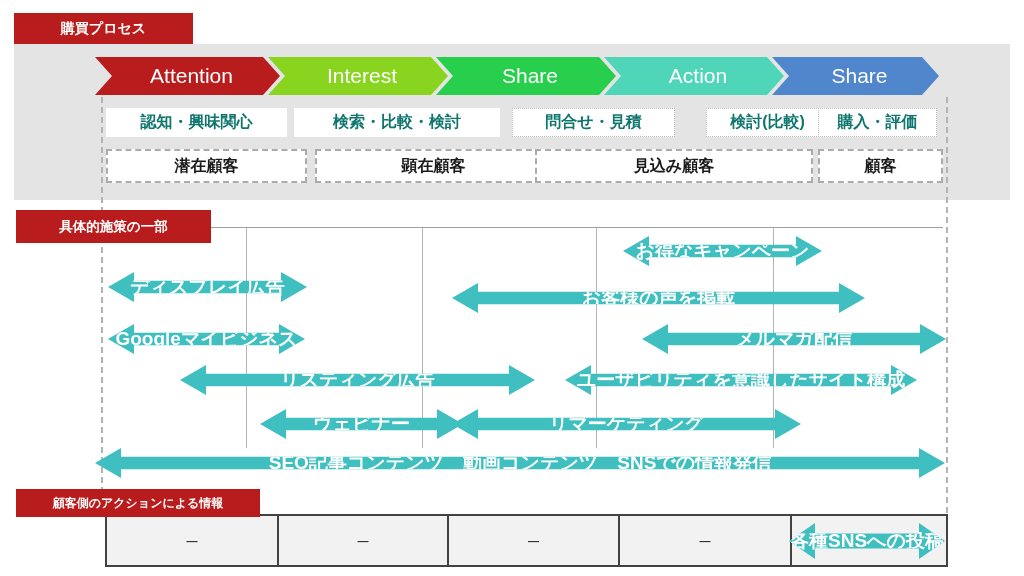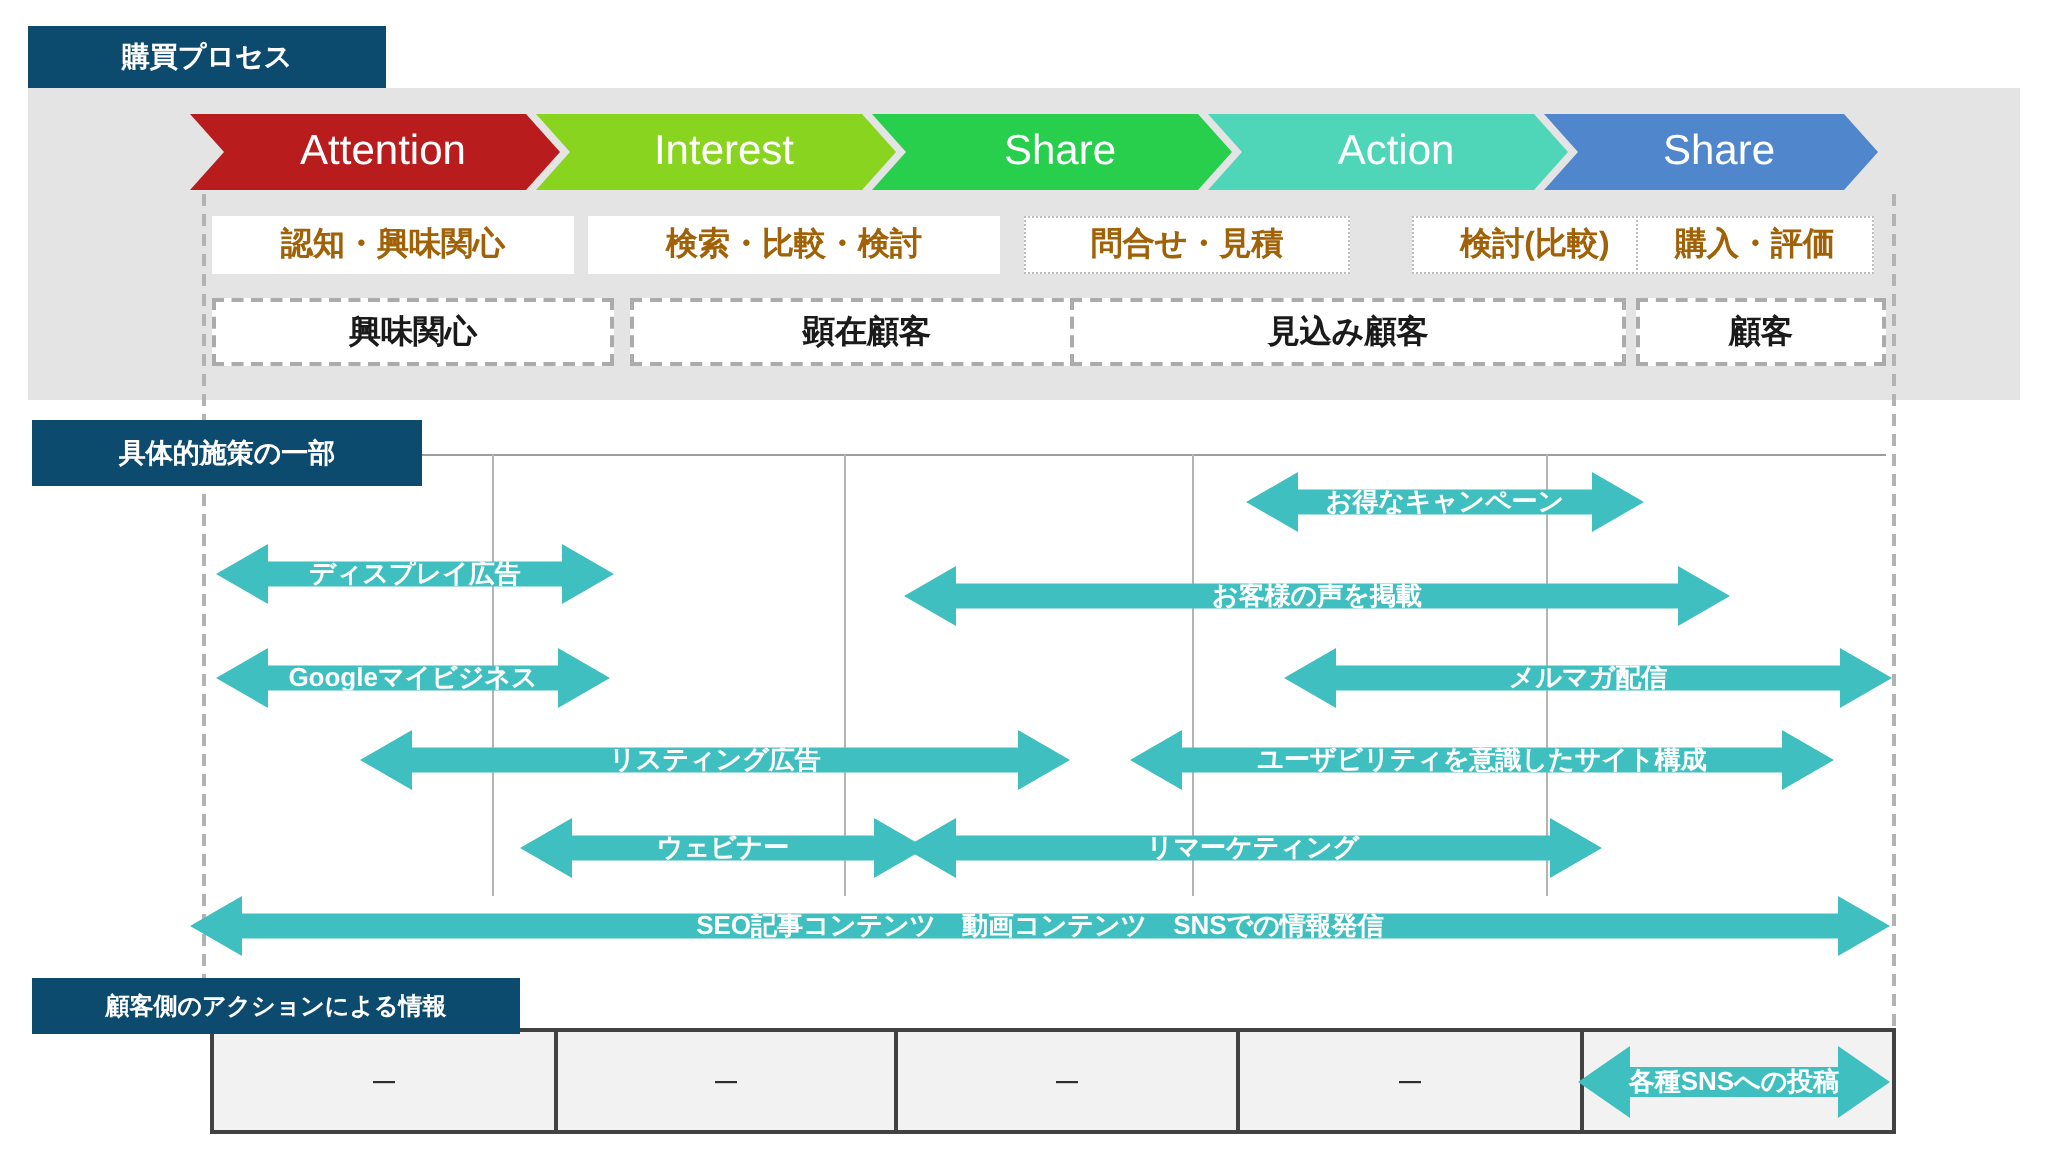--- a/index.html
+++ b/index.html
@@ -6,21 +6,21 @@
   body{
     width:1024px;height:576px;position:relative;overflow:hidden;
     background:#ffffff;
     font-family:"Liberation Sans","DejaVu Sans",sans-serif;
     -webkit-font-smoothing:antialiased;
   }
   .abs{position:absolute;box-sizing:border-box;}
 
   
   .sec-label{
-    background:#0c4a6e;color:#ffffff;font-weight:bold;
+    background:#b91c1c;color:#ffffff;font-weight:bold;
     display:flex;align-items:center;justify-content:center;
     z-index:6;
   }
   #lbl-process{left:14px;top:13px;width:179px;height:31px;font-size:14px;}
   #lbl-measures{left:16px;top:210px;width:195px;height:33px;font-size:13.5px;}
   #lbl-customer{left:16px;top:489px;width:244px;height:28px;font-size:12px;}
 
   
   #band{left:14px;top:44px;width:996px;height:156px;background:#E4E4E4;z-index:0;}
 
@@ -32,21 +32,21 @@
     padding-left:8px;z-index:2;
   }
   #chev-0{left:95px;width:185px;}
   #chev-1{left:268px;width:180px;z-index:3;}
   #chev-2{left:436px;width:180px;z-index:4;}
   #chev-3{left:604px;width:180px;z-index:5;}
   #chev-4{left:772px;width:167px;z-index:6;}
 
   
   .actbox{
-    top:108px;height:29px;background:#ffffff;color:#a16207;
+    top:108px;height:29px;background:#ffffff;color:#0f766e;
     font-size:16px;font-weight:bold;
     display:flex;align-items:center;justify-content:center;z-index:2;
   }
   .actbox.dotted{border:1px dotted #bdbdbd;}
   #act-0{left:106px;width:181px;}
   #act-1{left:294px;width:206px;}
   #act-2{left:512px;width:163px;}
   #act-3{left:706px;width:123px;}
   #act-4{left:818px;width:119px;}
 
@@ -68,21 +68,21 @@
 
   
   .hline{height:1px;background:#9E9E9E;z-index:0;}
   #grid-top{left:193px;top:227px;width:750px;}
   .vline{width:1px;background:#B4B4B4;top:227px;height:221px;z-index:0;}
   #vl-0{left:246px;} #vl-1{left:422px;} #vl-2{left:596px;} #vl-3{left:773px;}
 
   
   .arrow{
     height:30px;background:#40BFC0;color:#ffffff;
-    font-size:13px;font-weight:bold;text-align:center;line-height:30px;
+    font-size:19px;font-weight:bold;text-align:center;line-height:30px;
     clip-path:polygon(0 50%,26px 0,26px 29%,calc(100% - 26px) 29%,calc(100% - 26px) 0,100% 50%,calc(100% - 26px) 100%,calc(100% - 26px) 71%,26px 71%,26px 100%);
     white-space:nowrap;overflow:hidden;z-index:4;
   }
   #ar-0{left:623px;top:236px;width:199px;}
   #ar-1{left:108px;top:272px;width:199px;}
   #ar-2{left:452px;top:283px;width:413px;}
   #ar-3{left:108px;top:324px;width:197px;}
   #ar-4{left:642px;top:324px;width:304px;}
   #ar-5{left:180px;top:365px;width:355px;}
   #ar-6{left:565px;top:365px;width:352px;}
@@ -135,21 +135,21 @@
 <div class="abs chev" id="chev-4" style="background-color: rgb(79, 134, 204);">
   <span>Share</span>
 </div>
 
 <div class="abs actbox" id="act-0">認知・興味関心</div>
 <div class="abs actbox" id="act-1">検索・比較・検討</div>
 <div class="abs actbox dotted" id="act-2">問合せ・見積</div>
 <div class="abs actbox dotted" id="act-3">検討(比較)</div>
 <div class="abs actbox dotted" id="act-4">購入・評価</div>
 
-<div class="abs segbox" id="seg-0">興味関心</div>
+<div class="abs segbox" id="seg-0">潜在顧客</div>
 <div class="abs segbox" id="seg-1">顕在顧客</div>
 <div class="abs segbox" id="seg-2">見込み顧客</div>
 <div class="abs segbox" id="seg-3">顧客</div>
 
 <div class="abs vdash" id="vdash-left"></div>
 <div class="abs vdash" id="vdash-right"></div>
 
 <div class="abs hline" id="grid-top"></div>
 <div class="abs vline" id="vl-0"></div>
 <div class="abs vline" id="vl-1"></div>

